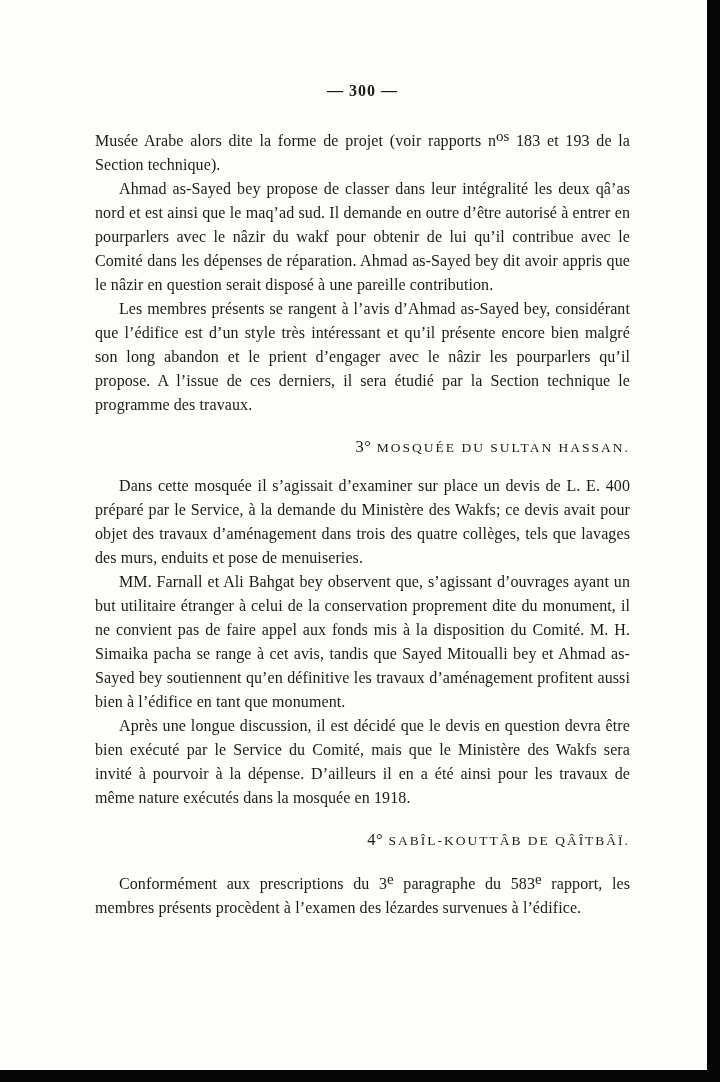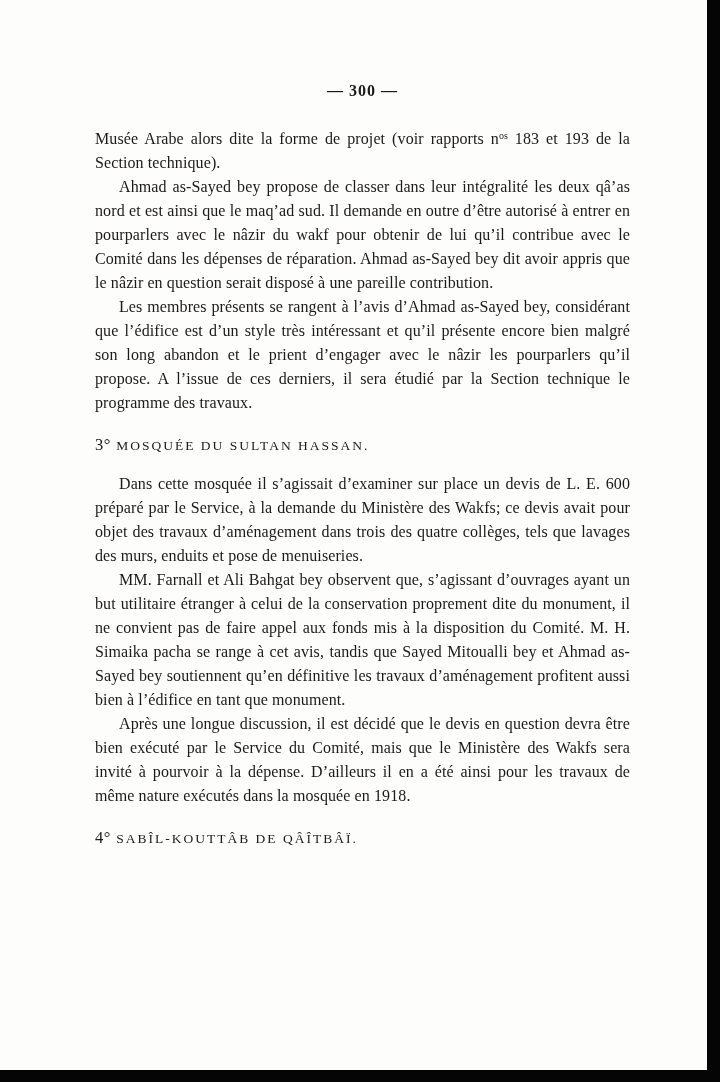--- a/index.html
+++ b/index.html
@@ -30,34 +30,34 @@
   }
   .para {
     text-align: justify;
     font-size: 16px;
     line-height: 24px;
     text-indent: 24px;
     letter-spacing: 0.1px;
   }
   .para.continuation { text-indent: 0; }
   .section-heading {
-    text-align: left;
+    text-align: right;
     font-weight: normal;
     margin: 20px 0 16px 0;
     font-size: 13.5px;
     letter-spacing: 2px;
     line-height: 20px;
   }
   .heading-num {
     font-size: 16.5px;
     letter-spacing: 0.5px;
   }
   .sup {
     vertical-align: 5px;
-    font-size: 10px;
+    font-size: 15px;
     letter-spacing: 0;
   }
   .scan-edge-right {
     position: absolute;
     top: 0; right: 0;
     width: 13px; height: 1082px;
     background: #050505;
   }
   .scan-edge-bottom {
     position: absolute;
@@ -74,25 +74,26 @@
   <div class="page-number">— 300 —</div>
 
   <p class="para continuation"><span>Musée Arabe alors dite la forme de projet (voir rapports n</span><span class="sup">os</span><span> 183 et 193 de la Section technique).</span></p>
 
   <p class="para">Ahmad as-Sayed bey propose de classer dans leur intégralité les deux qâ’as nord et est ainsi que le maq’ad sud. Il demande en outre d’être autorisé à entrer en pourparlers avec le nâzir du wakf pour obtenir de lui qu’il contribue avec le Comité dans les dépenses de réparation. Ahmad as-Sayed bey dit avoir appris que le nâzir en question serait disposé à une pareille contribution.</p>
 
   <p class="para">Les membres présents se rangent à l’avis d’Ahmad as-Sayed bey, considérant que l’édifice est d’un style très intéressant et qu’il présente encore bien malgré son long abandon et le prient d’engager avec le nâzir les pourparlers qu’il propose. A l’issue de ces derniers, il sera étudié par la Section technique le programme des travaux.</p>
 
   <h3 class="section-heading"><span class="heading-num">3°</span> <span>MOSQUÉE DU SULTAN HASSAN.</span></h3>
 
-  <p class="para">Dans cette mosquée il s’agissait d’examiner sur place un devis de L. E. 600 préparé par le Service, à la demande du Ministère des Wakfs; ce devis avait pour objet des travaux d’aménagement dans trois des quatre collèges, tels que lavages des murs, enduits et pose de menuiseries.</p>
+  <p class="para">Dans cette mosquée il s’agissait d’examiner sur place un devis de L. E. 400 préparé par le Service, à la demande du Ministère des Wakfs; ce devis avait pour objet des travaux d’aménagement dans trois des quatre collèges, tels que lavages des murs, enduits et pose de menuiseries.</p>
 
   <p class="para">MM. Farnall et Ali Bahgat bey observent que, s’agissant d’ouvrages ayant un but utilitaire étranger à celui de la conservation proprement dite du monument, il ne convient pas de faire appel aux fonds mis à la disposition du Comité. M. H. Simaika pacha se range à cet avis, tandis que Sayed Mitoualli bey et Ahmad as-Sayed bey soutiennent qu’en définitive les travaux d’aménagement profitent aussi bien à l’édifice en tant que monument.</p>
 
   <p class="para">Après une longue discussion, il est décidé que le devis en question devra être bien exécuté par le Service du Comité, mais que le Ministère des Wakfs sera invité à pourvoir à la dépense. D’ailleurs il en a été ainsi pour les travaux de même nature exécutés dans la mosquée en 1918.</p>
 
   <h3 class="section-heading"><span class="heading-num">4°</span> <span>SABÎL-KOUTTÂB DE QÂÎTBÂÏ.</span></h3>
 
+  <p class="para"><span>Conformément aux prescriptions du 3</span><span class="sup">e</span><span> paragraphe du 583</span><span class="sup">e</span><span> rapport, les membres présents procèdent à l’examen des lézardes survenues à l’édifice.</span></p>
 
 </div>
 
 <div class="scan-edge-right"></div>
 <div class="scan-edge-bottom"></div>
 
 </body></html>

